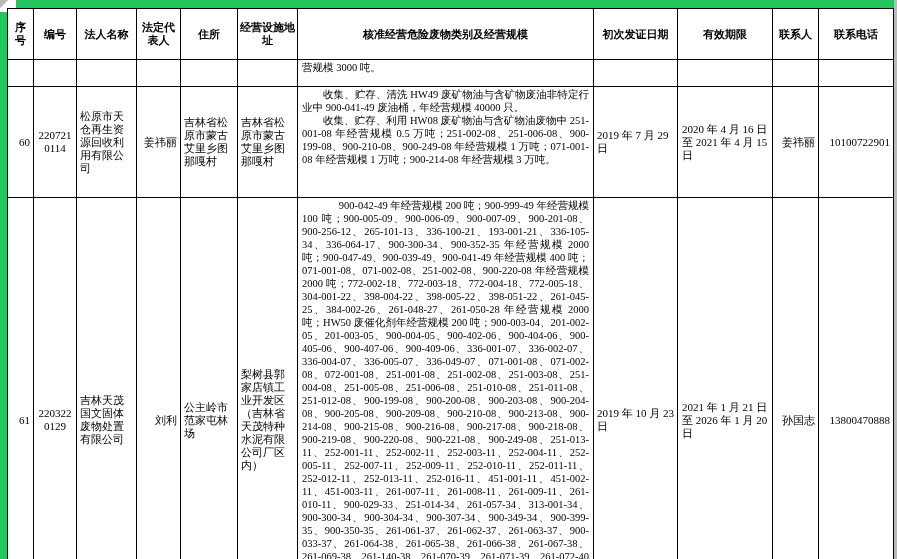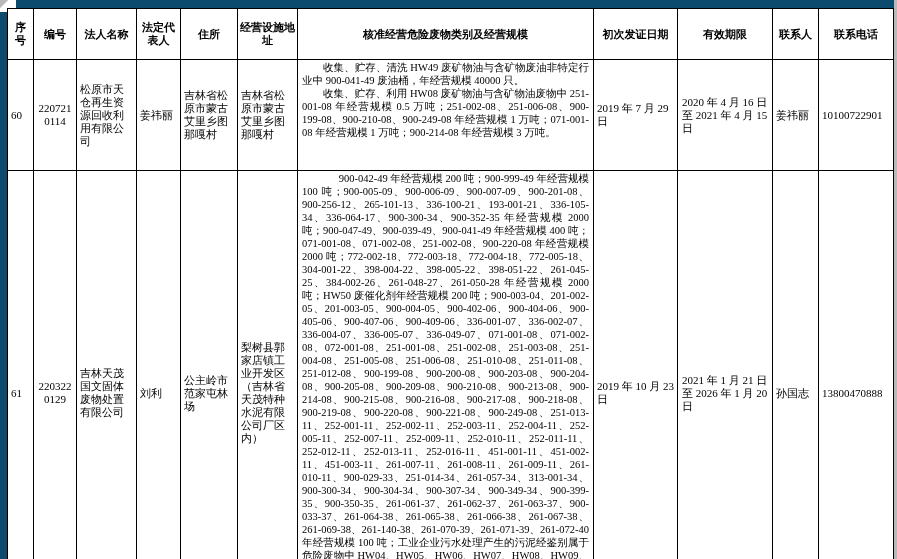--- a/index.html
+++ b/index.html
@@ -1,27 +1,27 @@
 <!DOCTYPE html>
 <html><head>
 <meta charset="utf-8">
 <style>
   html,body{margin:0;padding:0;}
   body{background:#ffffff;font-family:"Liberation Serif","DejaVu Serif",serif;}
-  .page{position:relative;width:897px;height:559px;background:#0c4a6e;overflow:hidden;}
+  .page{position:relative;width:897px;height:559px;background:#22c55e;overflow:hidden;}
   .edge-right{position:absolute;top:0;right:0;width:3px;height:100%;background:#b9b9b9;}
   .corner-tl{position:absolute;top:0;left:0;width:16px;height:12px;
              background:linear-gradient(135deg,#b9b9b9 28%,#ffffff 30%);}
   table.license-table{position:absolute;left:7px;top:8px;width:886px;
              border-collapse:collapse;table-layout:fixed;background:#fff;}
   .license-table th,.license-table td{
      border:1px solid #000;color:#000;vertical-align:middle;
      font-size:11px;line-height:13px;padding:1px 3px;overflow:hidden;word-wrap:break-word;}
   .license-table th{font-weight:bold;text-align:center;height:46px;padding:2px;}
-  td.center{text-align:left;}
+  td.center{text-align:right;}
   td.code-cell{word-break:break-all;text-align:center;}
   td.scope-cell{vertical-align:top;text-align:justify;font-size:10.5px;line-height:13px;padding:1px 4px;}
   td.scope-cell p{margin:0;text-indent:2em;}
   td.scope-cell p.deep-indent{text-indent:3.5em;}
   td.scope-cell p.no-indent{text-indent:0;}
   tr.cont-row td{height:24px;}
   tr.row-60 td{height:76px;}
   tr.row-61 td{height:380px;}
   td.addr-cell{text-align:left;}
   td.date-cell{text-align:left;}
@@ -60,20 +60,35 @@
         <th>核准经营危险废物类别及经营规模</th>
         <th>初次发证日期</th>
         <th>有效期限</th>
         <th>联系人</th>
         <th>联系电话</th>
       </tr>
     </thead>
 
     <tbody>
 
+      <tr class="cont-row">
+        <td></td>
+        <td></td>
+        <td></td>
+        <td></td>
+        <td></td>
+        <td></td>
+        <td class="scope-cell">
+          <p class="no-indent">营规模 3000 吨。</p>
+        </td>
+        <td></td>
+        <td></td>
+        <td></td>
+        <td></td>
+      </tr>
 
       <tr class="row-60">
         <td class="center">60</td>
         <td class="code-cell">2207210114</td>
         <td class="addr-cell">松原市天仓再生资源回收利用有限公司</td>
         <td class="center">姜祎丽</td>
         <td class="addr-cell">吉林省松原市蒙古艾里乡图那嘎村</td>
         <td class="addr-cell">吉林省松原市蒙古艾里乡图那嘎村</td>
         <td class="scope-cell">
           <p>收集、贮存、清洗 HW49 废矿物油与含矿物废油非特定行业中 900-041-49 废油桶，年经营规模 40000 只。</p>

